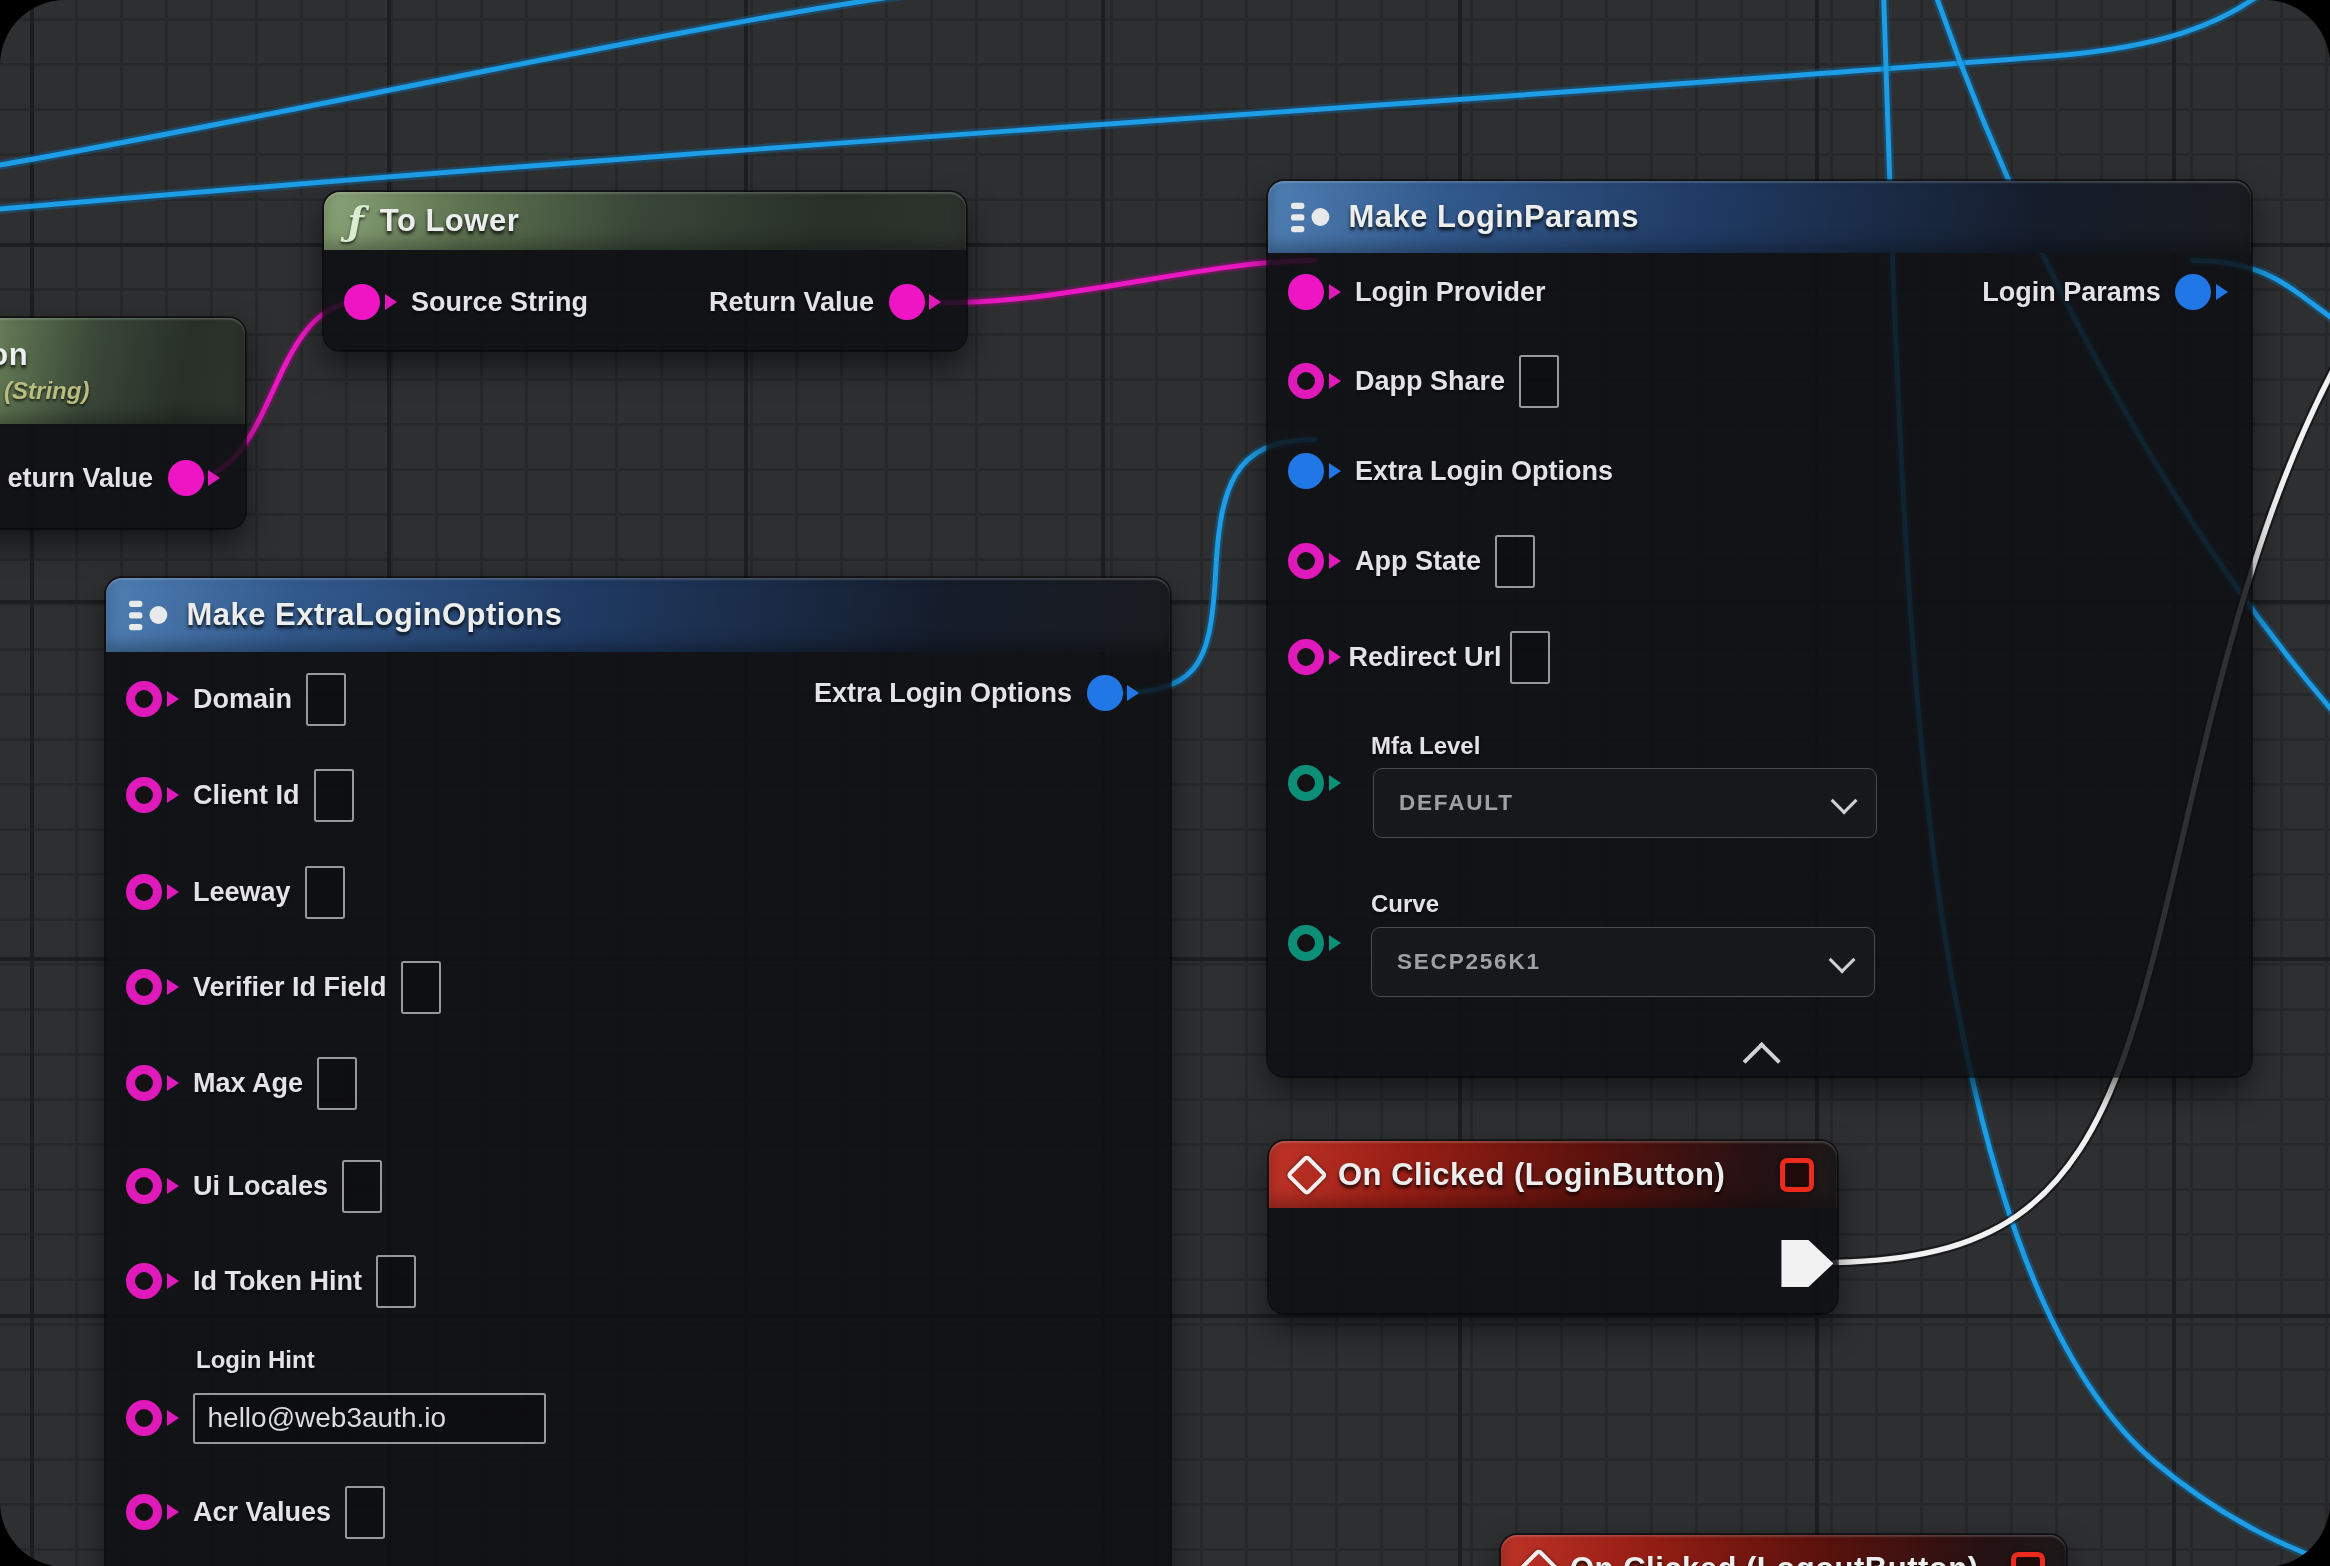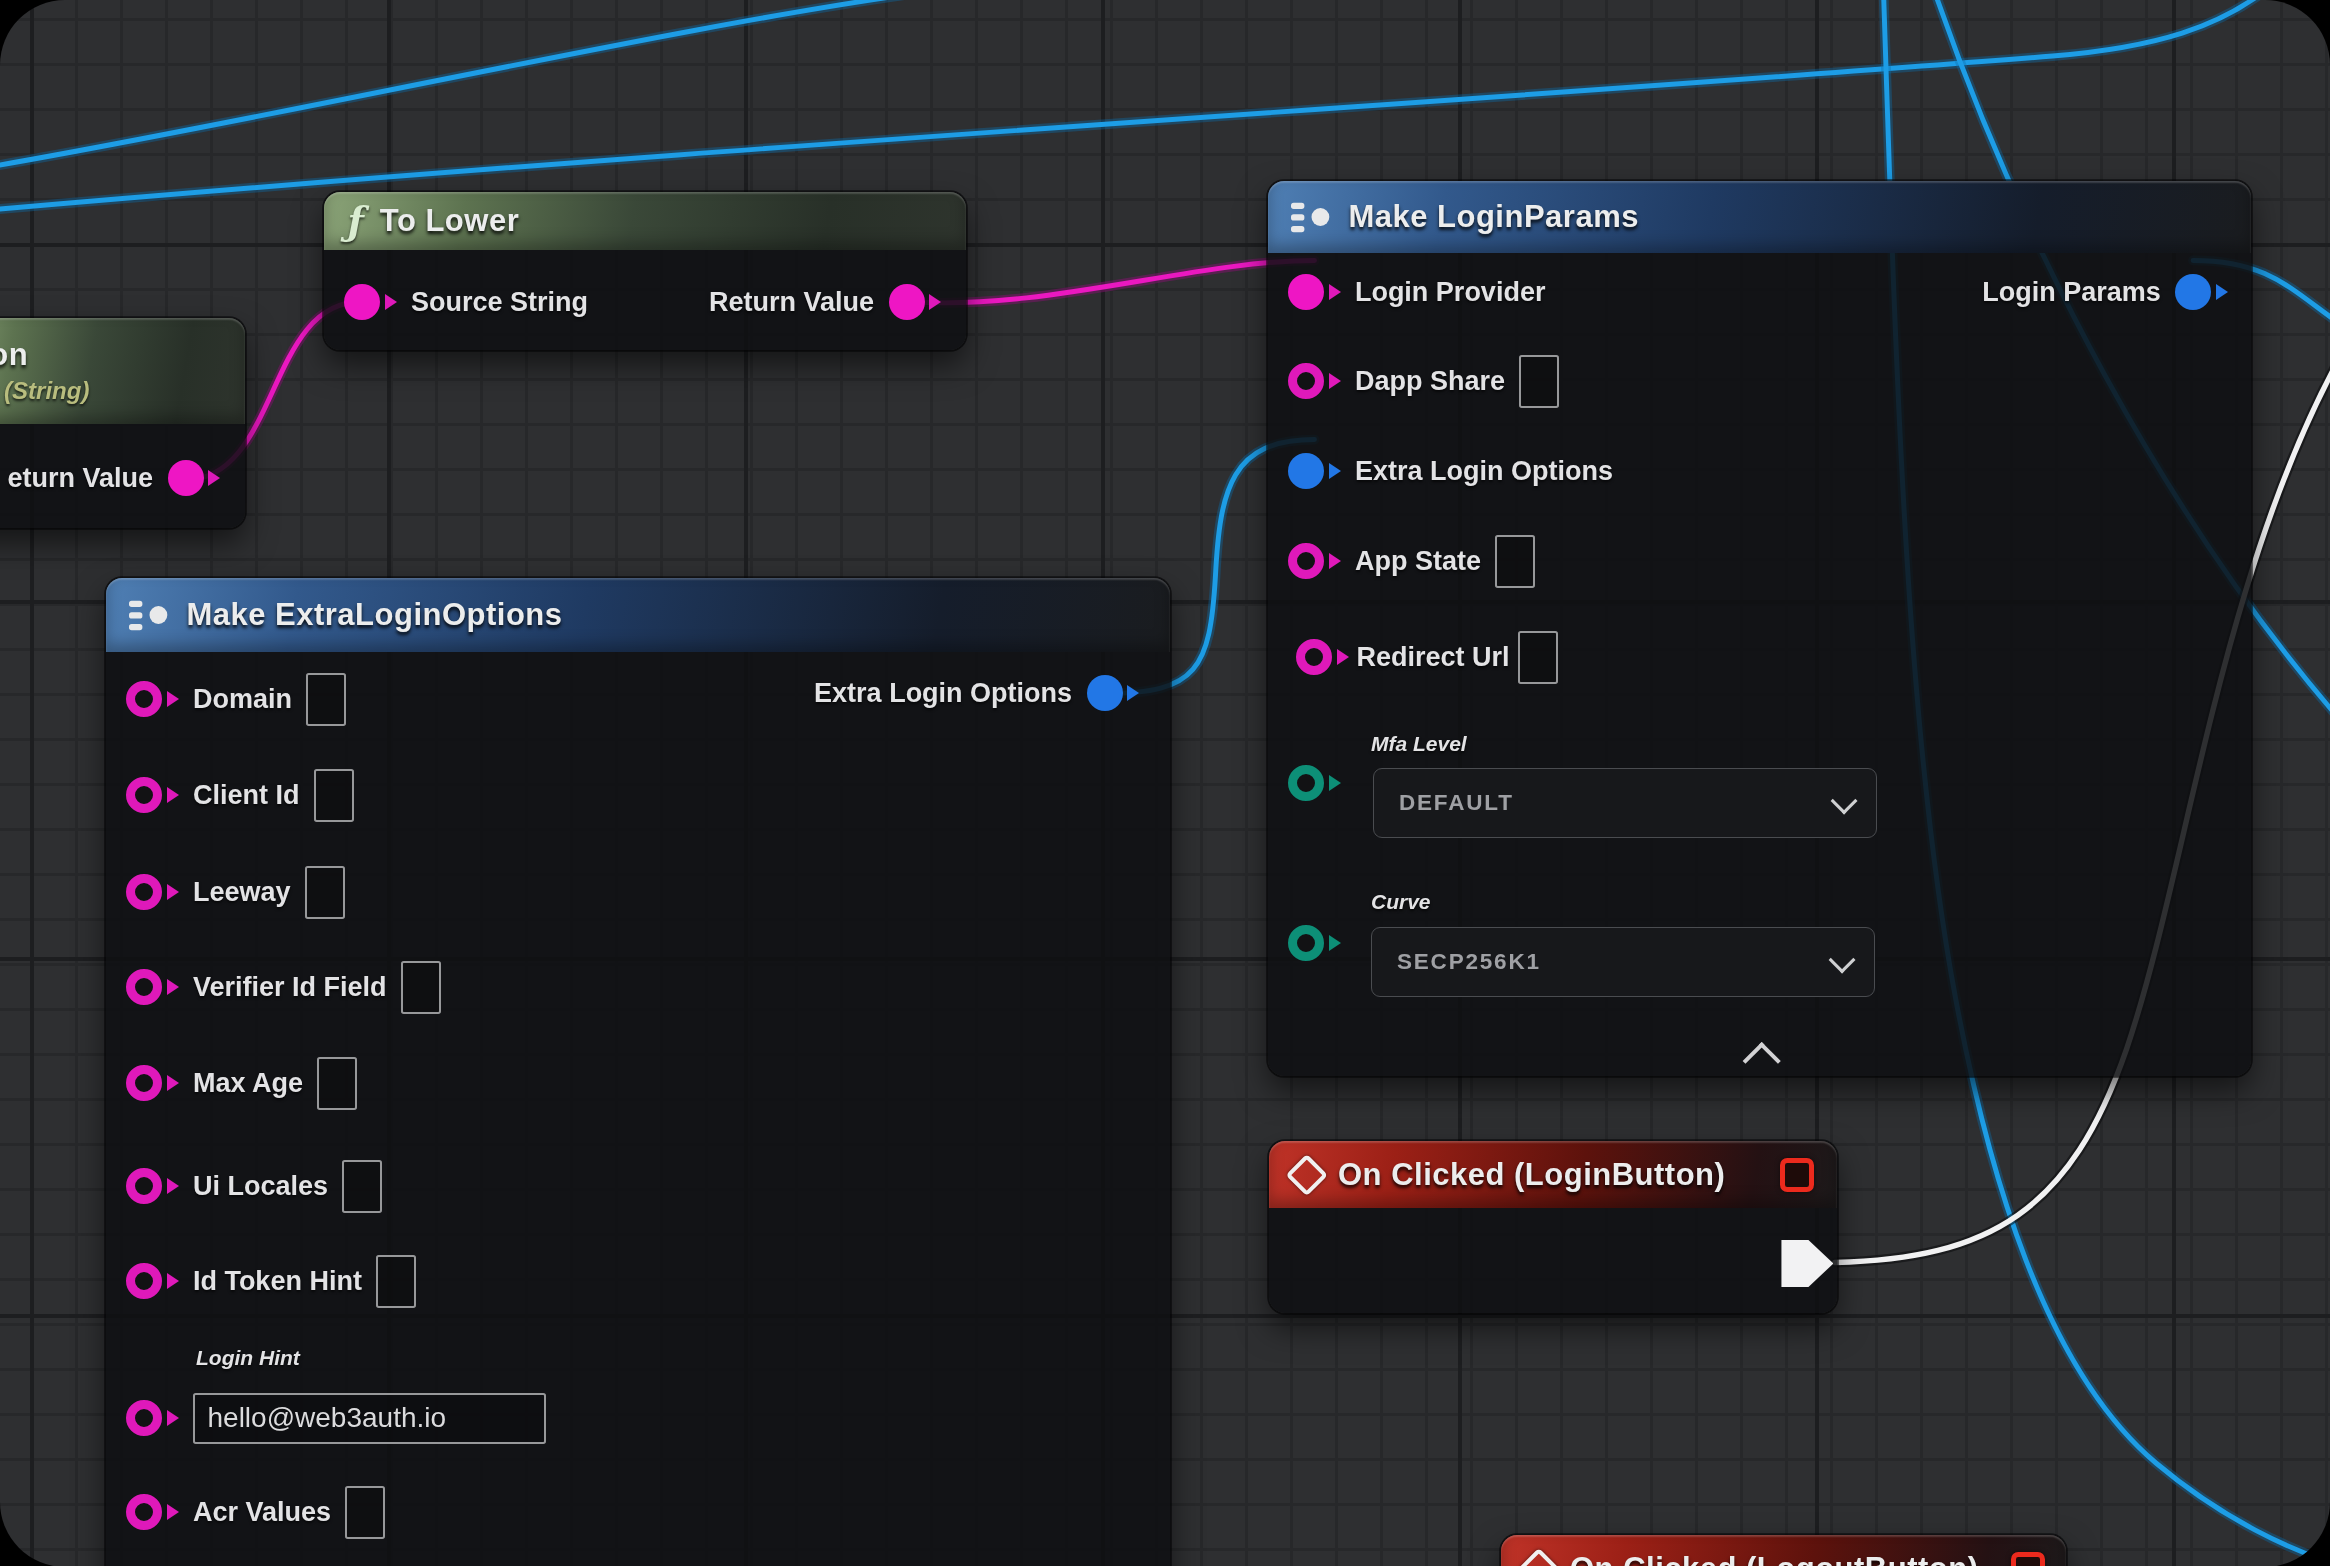--- a/index.html
+++ b/index.html
@@ -72,22 +72,22 @@
   .nub.mag{border-left-color:#df19ba;}
   .nub.blue{border-left-color:#2277e6;}
   .nub.teal{border-left-color:#0d8f77;}
 
   .fieldbox{width:36px; height:49px; border:2.7px solid #97989a; border-radius:2.7px;
     background:rgba(8,8,10,.35); flex:none;}
   .textfield{height:47px; border:2.7px solid #97989a; border-radius:2.7px;
     background:rgba(8,8,10,.45); color:#dbdbdd; font-size:28px;
     display:flex; align-items:center; padding:0 12.6px; min-width:324px;}
 
-  .ddlabel{position:absolute; font-size:21px; font-weight:600; color:#e3e3e5;
-    text-shadow:0 1.8px 2.7px rgba(0,0,0,.65); white-space:nowrap;font-style:italic;}
+  .ddlabel{position:absolute; font-size:24px; font-weight:600; color:#e3e3e5;
+    text-shadow:0 1.8px 2.7px rgba(0,0,0,.65); white-space:nowrap;}
   .dropdown{position:absolute; width:504px; height:70px; box-sizing:border-box;
     background:#17181b; border:1.8px solid #4a4c50; border-radius:9px;
     display:flex; align-items:center; justify-content:space-between; padding:0 25px;
     color:#9fa0a4; font-size:22.5px; font-weight:600; letter-spacing:1.8px;}
   .dd-chev{width:16px; height:16px; border-right:3.6px solid #cfd0d2; border-bottom:3.6px solid #cfd0d2;
     transform:rotate(45deg) translateY(-3.6px);} 
 
   .collapse-chev{position:absolute; width:23.4px; height:23.4px;
     border-right:4.5px solid #d2d2d4; border-bottom:4.5px solid #d2d2d4;
     transform:rotate(-135deg);}
@@ -324,21 +324,21 @@
       <span class="plabel">Extra Login Options</span>
     </div>
     <div class="prow" style="top:355px; left:20px;">
       <span class="pinwrap">
           <span class="pc hollow-mag"></span>
           <span class="nub mag"></span>
         </span>
       <span class="plabel">App State</span>
       <span class="fieldbox"></span>
     </div>
-    <div class="prow" style="top:451px; left:28px;gap:8px;">
+    <div class="prow" style="top:451px; left:20px;gap:8px;">
       <span class="pinwrap">
           <span class="pc hollow-mag"></span>
           <span class="nub mag"></span>
         </span>
       <span class="plabel">Redirect Url</span>
       <span class="fieldbox"></span>
     </div>
 
     <div class="ddlabel" style="top:551px; left:103px;">Mfa Level</div>
     <div class="prow" style="top:577px; left:20px;">

